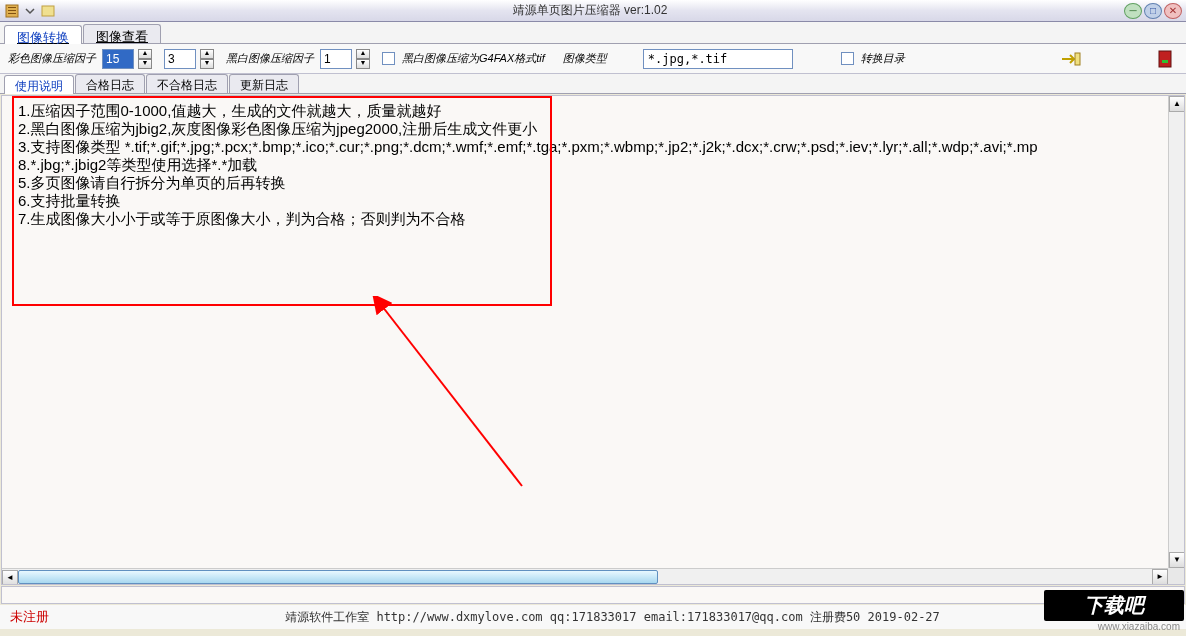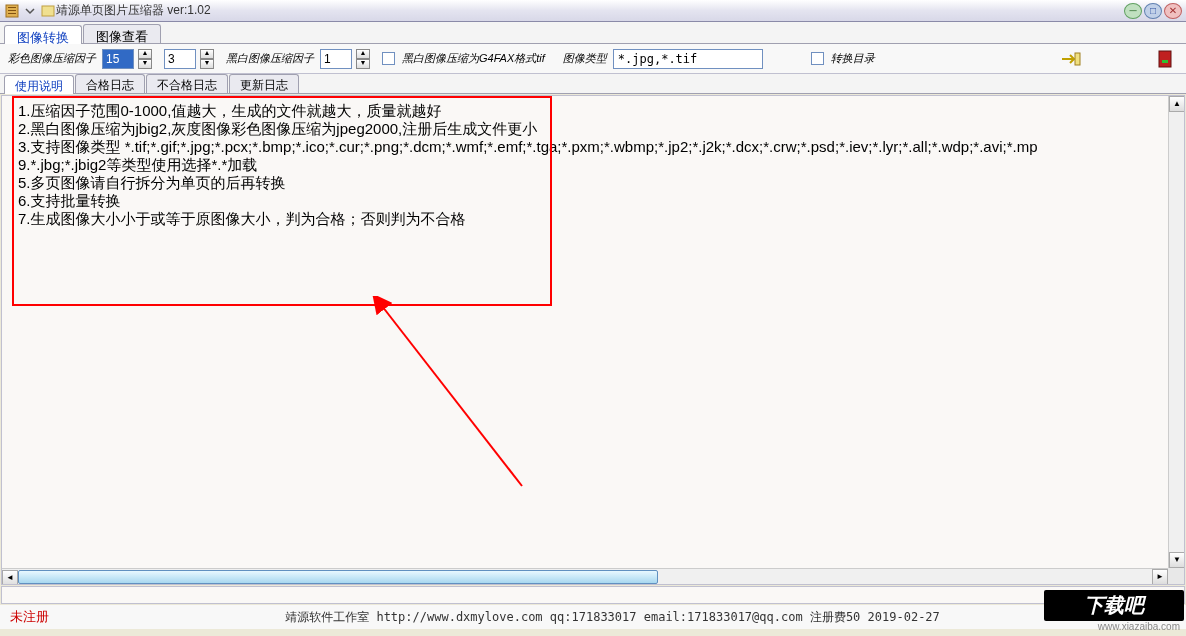--- a/index.html
+++ b/index.html
@@ -1,39 +1,39 @@
 <!DOCTYPE html>
 <html><head>
 <meta charset="utf-8">
 <style>
 * { margin: 0; padding: 0; box-sizing: border-box; }
 body { font-family: "Microsoft YaHei", "SimSun", sans-serif; font-size: 12px; background: #ece9d8; width: 1186px; height: 636px; overflow: hidden; position: relative; }
 
 .titlebar { height: 22px; background: linear-gradient(to bottom, #ffffff 0%, #e4e4f0 50%, #d8d8e8 100%); border-bottom: 1px solid #8a8aa8; display: flex; align-items: center; padding: 0 4px; }
 .titlebar-icons-left { display: flex; gap: 2px; }
 .titlebar-icon { width: 16px; height: 16px; display: flex; align-items: center; justify-content: center; }
-.titlebar-title { flex: 1; color: #333; font-size: 12px; }
+.titlebar-title { flex: 1; text-align: center; color: #333; font-size: 12px; }
 .titlebar-controls { display: flex; gap: 2px; }
 .titlebar-btn { width: 18px; height: 16px; border-radius: 50%; display: flex; align-items: center; justify-content: center; font-size: 10px; cursor: pointer; }
 .btn-min { background: #c0e0c0; border: 1px solid #60a060; color: #2a6a2a; }
 .btn-max { background: #c0d0e8; border: 1px solid #6080b0; color: #3050a0; }
 .btn-close { background: #f0c0c0; border: 1px solid #c06060; color: #a03030; }
 
-.main-tabs { height: 22px; background: #f4f4f4; border-bottom: 1px solid #a0a0b0; display: flex; padding-left: 4px; padding-top: 2px; }
+.main-tabs { height: 22px; background: #f4f4f4; border-bottom: 1px solid #a0a0b0; display: flex; padding-left: 4px; padding-top: 2px; text-decoration: underline; }
 .main-tab { padding: 3px 12px 1px 12px; border: 1px solid #a0a0b0; border-bottom: none; background: #eaeaf0; margin-right: 1px; border-radius: 3px 3px 0 0; cursor: pointer; font-size: 13px; }
 .main-tab.active { background: #ffffff; color: #1040c0; position: relative; top: 1px; }
 
 .toolbar { height: 30px; background: #f8f8f8; border-bottom: 1px solid #c0c0d0; display: flex; align-items: center; padding: 0 8px; gap: 4px; }
 .toolbar-label { font-size: 11px; margin-right: 2px; font-style: italic; }
 .spin-input { width: 32px; height: 20px; border: 1px solid #7090c0; background: #fff; text-align: left; padding: 0 3px; font-size: 12px; }
 .spin-input.highlighted { background: #316ac5; color: #fff; }
 .spin-btns { display: inline-flex; flex-direction: column; height: 20px; margin-right: 8px; }
 .spin-btn { width: 14px; height: 10px; border: 1px solid #888; background: linear-gradient(#fff,#ddd); font-size: 7px; line-height: 6px; text-align: center; cursor: pointer; }
 .checkbox { width: 13px; height: 13px; border: 1px solid #7090c0; background: #fff; display: inline-block; margin-right: 3px; vertical-align: middle; cursor: pointer; }
-.text-input { height: 20px; border: 1px solid #7090c0; background: #fff; padding: 0 4px; font-size: 12px; font-family: monospace; }
+.text-input { height: 20px; border: 1px solid #7090c0; background: #fff; padding: 0 4px; font-size: 12px; font-family: monospace; margin-left: 30px; }
 .toolbar-spacer { flex: 1; }
 .icon-btn { width: 26px; height: 22px; display: flex; align-items: center; justify-content: center; cursor: pointer; }
 
 .sub-tabs { height: 20px; background: #f4f4f4; border-bottom: 1px solid #a0a0b0; display: flex; padding-left: 4px; }
 .sub-tab { padding: 2px 10px 1px 10px; border: 1px solid #a0a0b0; border-bottom: none; background: #eaeaf0; margin-right: 1px; border-radius: 3px 3px 0 0; cursor: pointer; font-size: 12px; }
 .sub-tab.active { background: #ffffff; color: #1040c0; position: relative; top: 1px; }
 
 .content-area { position: relative; height: 490px; background: #faf8f6; border: 1px solid #c0c0d0; margin: 1px; overflow: hidden; }
 .instructions { padding: 6px 16px; font-family: Liberation Sans, sans-serif; font-size: 15px; line-height: 18px; white-space: nowrap; color: #000; }
 .red-box { position: absolute; left: 10px; top: 0px; width: 540px; height: 210px; border: 2px solid #ff0000; pointer-events: none; }
@@ -147,21 +147,21 @@
   <div class="sub-tab">合格日志</div>
   <div class="sub-tab">不合格日志</div>
   <div class="sub-tab">更新日志</div>
 </div>
 
 <div class="content-area">
   <div class="instructions">
     <div>1.压缩因子范围0-1000,值越大，生成的文件就越大，质量就越好</div>
     <div>2.黑白图像压缩为jbig2,灰度图像彩色图像压缩为jpeg2000,注册后生成文件更小</div>
     <div>3.支持图像类型  *.tif;*.gif;*.jpg;*.pcx;*.bmp;*.ico;*.cur;*.png;*.dcm;*.wmf;*.emf;*.tga;*.pxm;*.wbmp;*.jp2;*.j2k;*.dcx;*.crw;*.psd;*.iev;*.lyr;*.all;*.wdp;*.avi;*.mp</div>
-    <div>9.*.jbg;*.jbig2等类型使用选择*.*加载</div>
+    <div>8.*.jbg;*.jbig2等类型使用选择*.*加载</div>
     <div>5.多页图像请自行拆分为单页的后再转换</div>
     <div>6.支持批量转换</div>
     <div>7.生成图像大小小于或等于原图像大小，判为合格；否则判为不合格</div>
   </div>
   <div class="red-box"></div>
   <svg class="arrow-svg" width="170" height="200">
     <defs>
         <marker id="ah" markerWidth="10" markerHeight="10" refX="2" refY="5" orient="auto">
           <path d="M0 0 L10 5 L0 10 Z" fill="#ff0000"></path>
         </marker>

